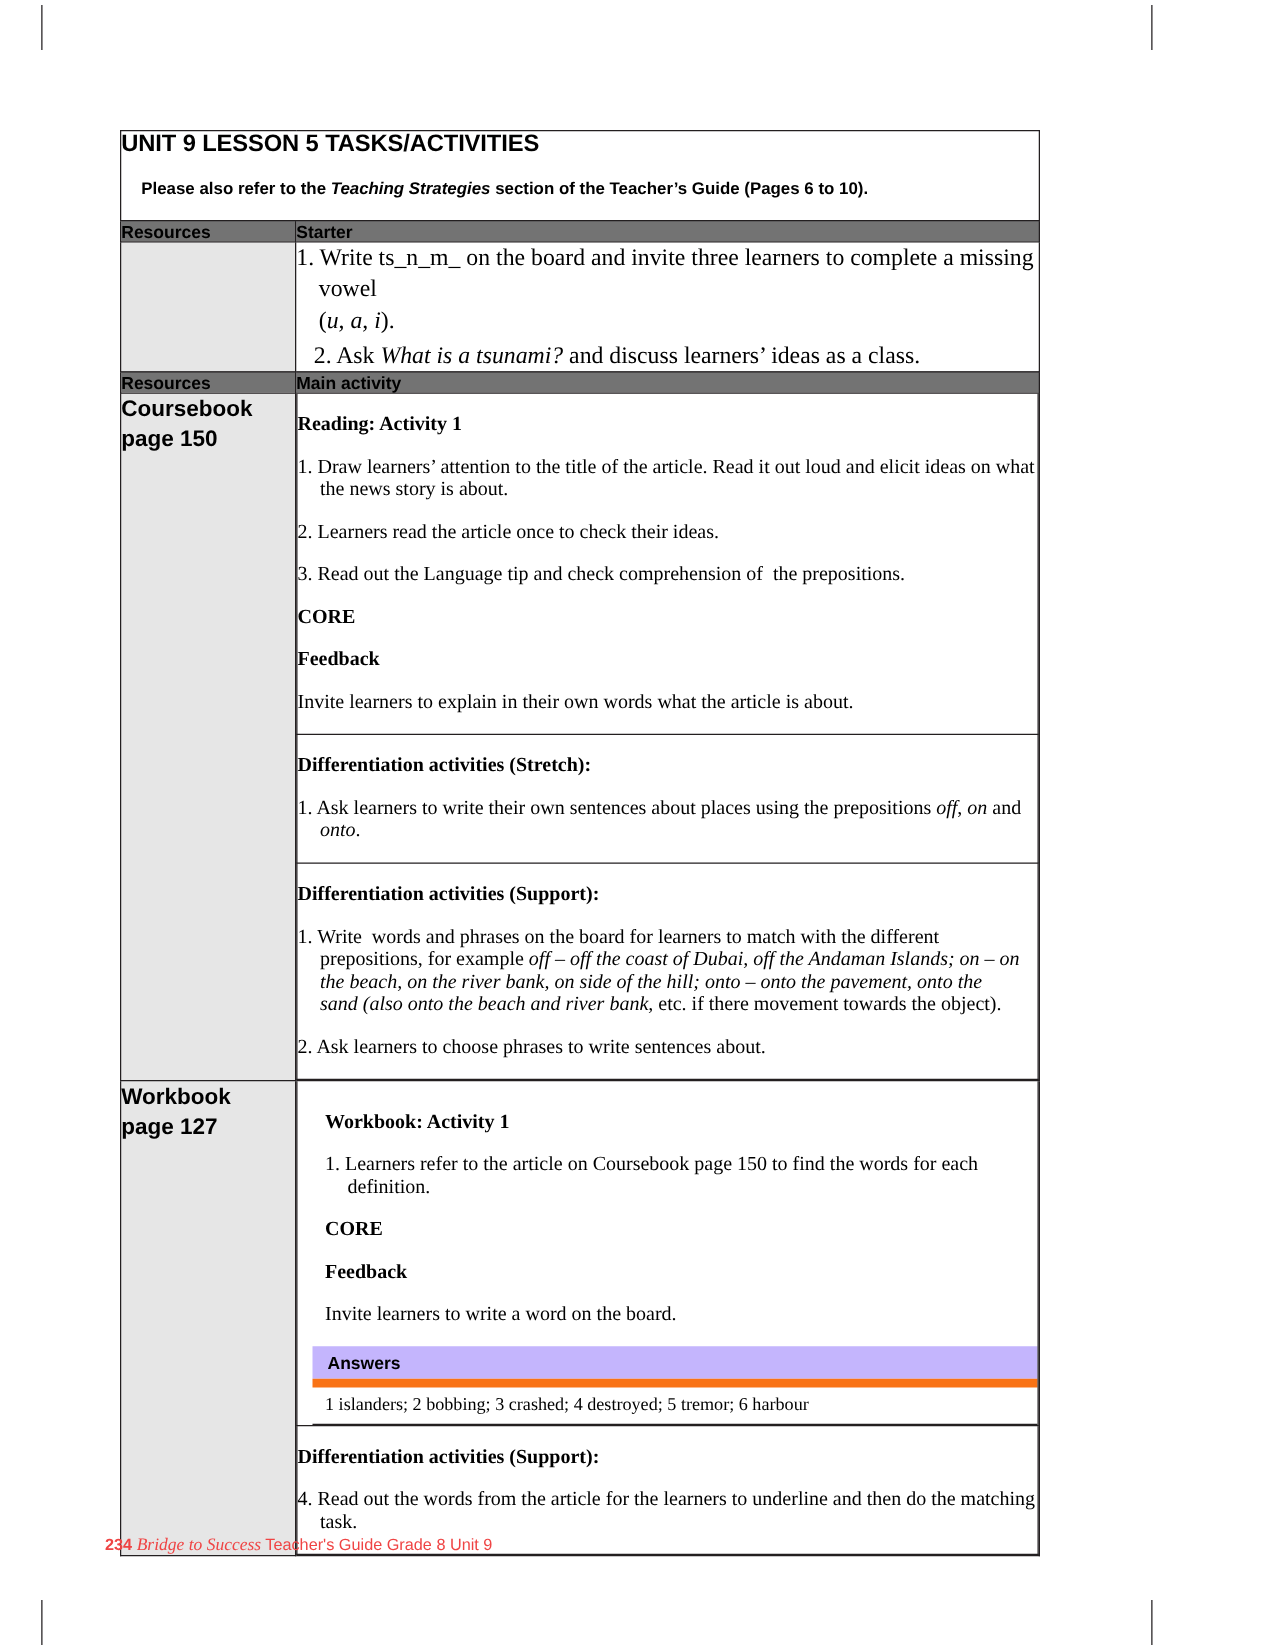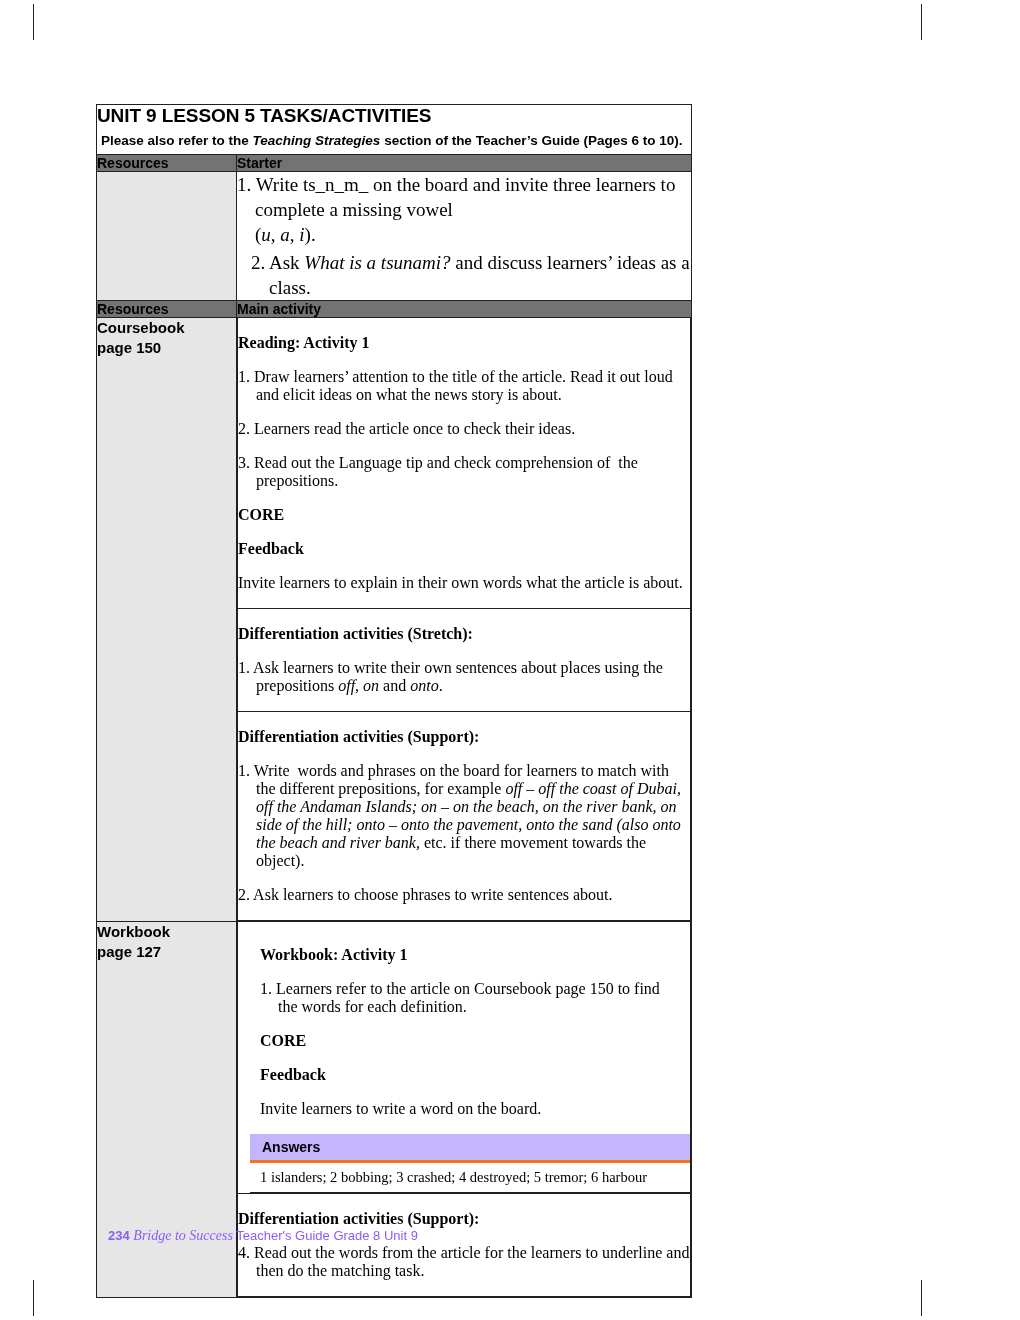--- a/index.html
+++ b/index.html
@@ -23,21 +23,21 @@
   .cm-v { width: 1px; height: 36px; }
 
   .page {
     position: absolute;
     left: 96px;
     top: 104px;
     width: 736px;
   }
 
   table.tasks {
-    width: 596px;
+    width: 736px;
     border-collapse: collapse;
     table-layout: fixed;
   }
   table.tasks td {
     border: 1px solid #231f20;
     vertical-align: top;
     padding: 0;
   }
 
   .title-cell {
@@ -47,41 +47,41 @@
     font-family: "Liberation Sans", sans-serif;
     font-weight: bold;
     font-size: 19px;
     letter-spacing: -0.1px;
     margin: 0 0 6px 0;
   }
   .title-sub {
     font-family: "Liberation Sans", sans-serif;
     font-weight: bold;
     font-size: 13.5px;
-    margin: 4px;
+    margin: 16px;
     line-height: 1.25;
   }
   .title-sub i {
     font-style: italic;
   }
 
   .hdr {
     background: #737373;
     font-family: "Liberation Sans", sans-serif;
     font-weight: bold;
     font-size: 14px;
     padding: 6px 10px 6px 10px;
   }
 
   .col-res { width: 140px; }
 
   .res-cell {
     font-family: "Liberation Sans", sans-serif;
     font-weight: bold;
-    font-size: 15px;
+    font-size: 18px;
     line-height: 1.35;
     padding: 8px 8px 8px 10px;
     background: #e6e6e6;
   }
   .res-empty { background: #e6e6e6; }
 
   .body-cell {
     padding: 8px 10px 9px 10px;
     font-size: 19px;
     line-height: 1.33;
@@ -116,35 +116,35 @@
     background: #c4b5fd;
     font-family: "Liberation Sans", sans-serif;
     font-weight: bold;
     font-size: 14px;
     padding: 5px 10px 5px 12px;
     margin: 6px 0 0 0;
   }
   .answers-body {
     font-size: 14.5px;
     padding: 6px 10px 6px 10px;
-    border-top: 3px solid #f97316;
+    border-top: 7px solid #f97316;
     border-bottom: 1px solid #231f20;
   }
 
   .sect {
     padding: 8px 10px 9px 10px;
   }
 
   .footer {
     position: absolute;
-    left: 108px;
+    left: 84px;
     top: 1228px;
     font-family: "Liberation Sans", sans-serif;
     font-size: 13px;
-    color: #8b5cf6;
+    color: #ef4444;
     white-space: nowrap;
   }
   .footer .pg { font-weight: bold; }
   .footer .it { font-family: "Liberation Serif", serif; font-style: italic; font-size: 14px;}
 </style>
 </head>
 <body>
 
 <div class="cropmark cm-v" style="left:33px; top:4px;"></div>
 <div class="cropmark cm-v" style="left:921px; top:4px;"></div>

